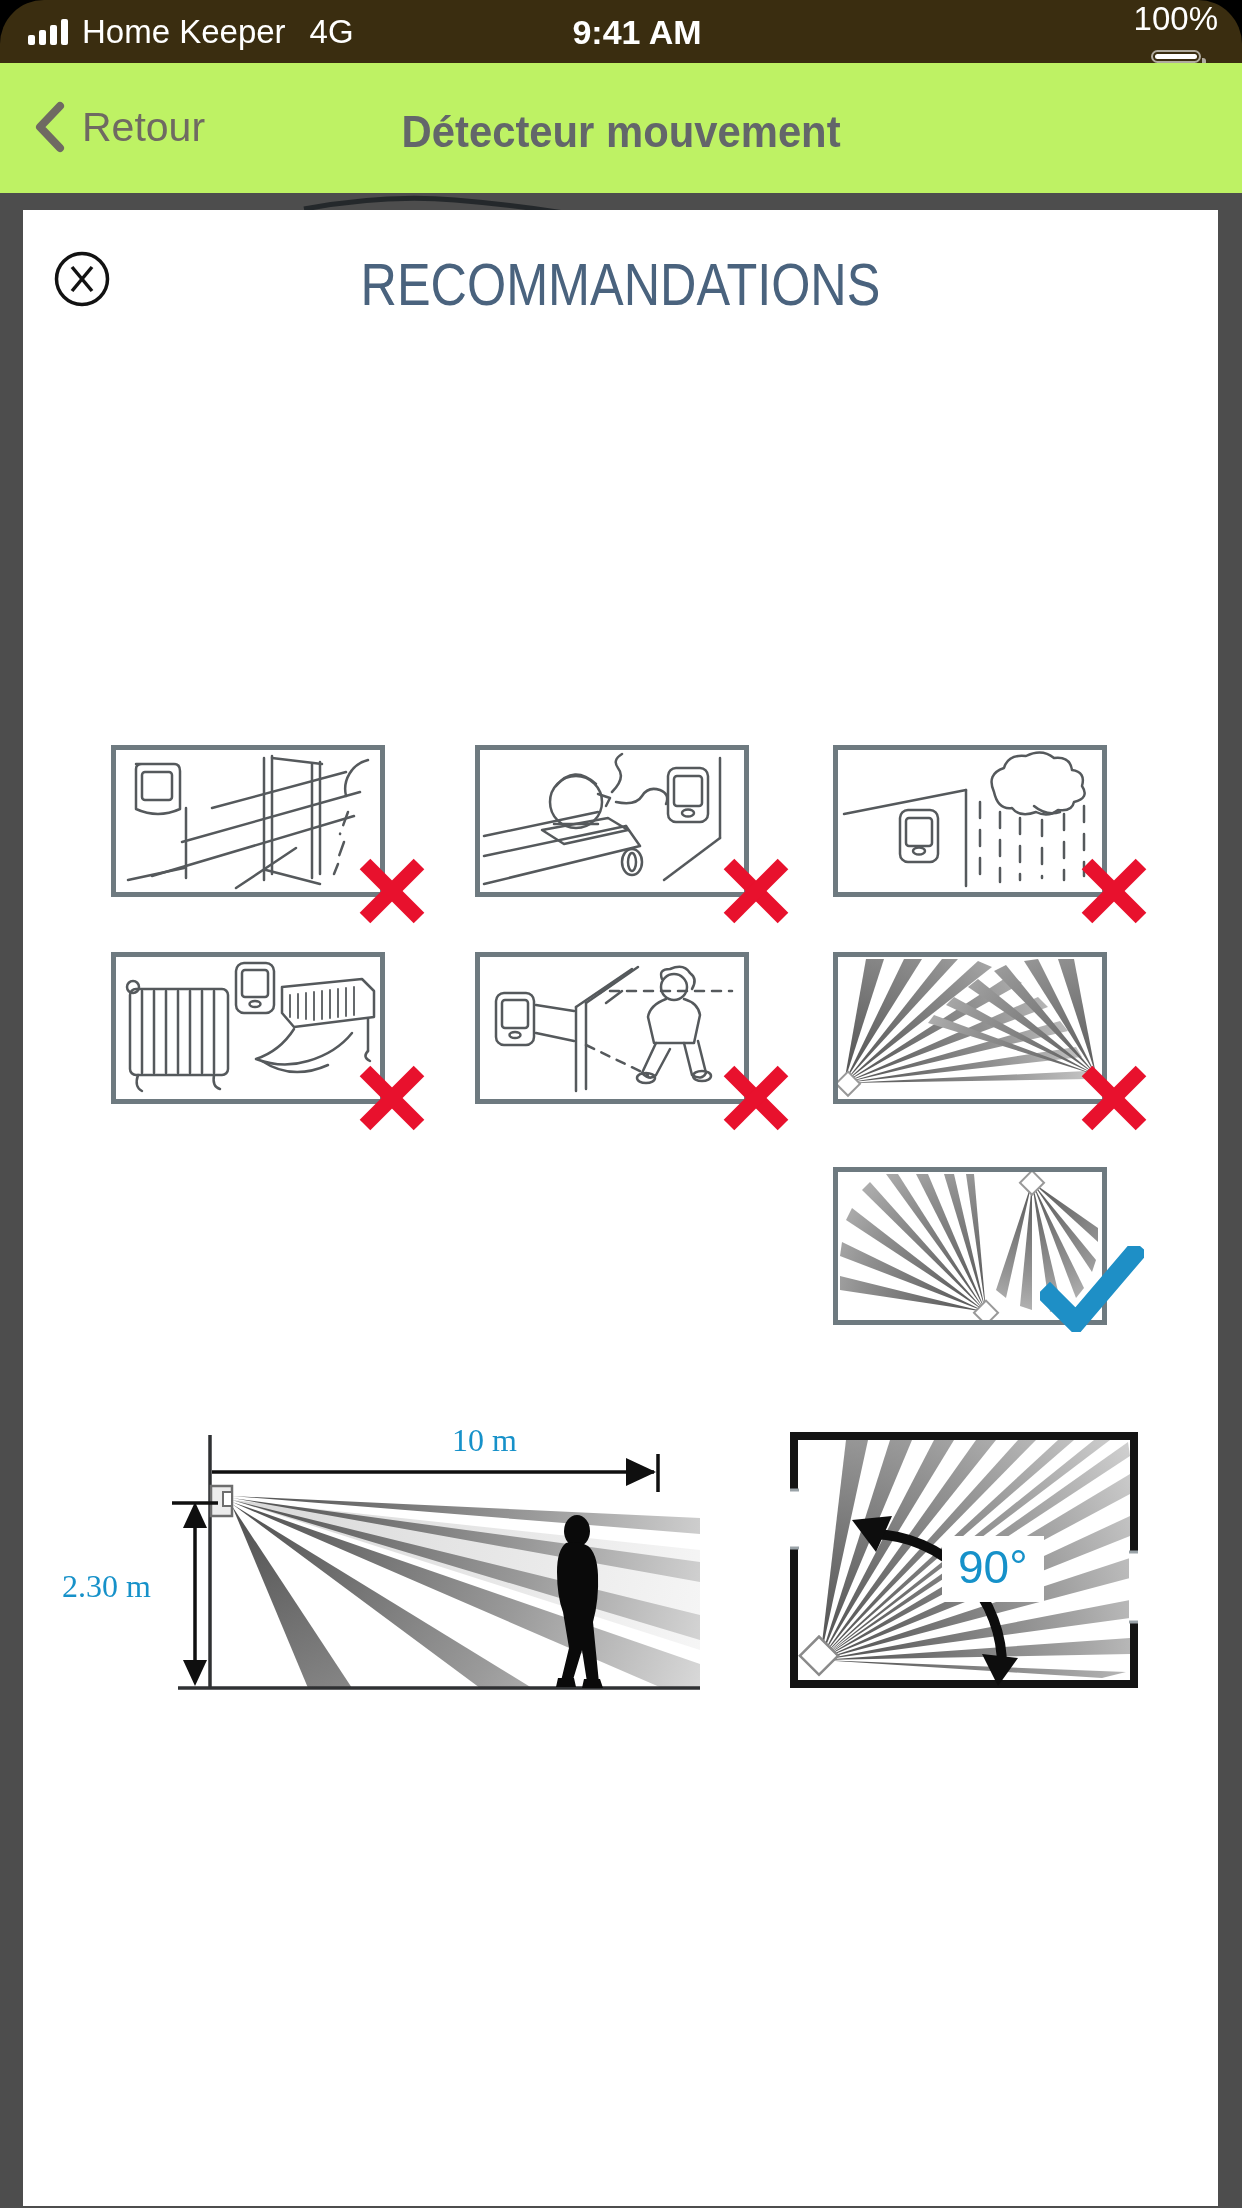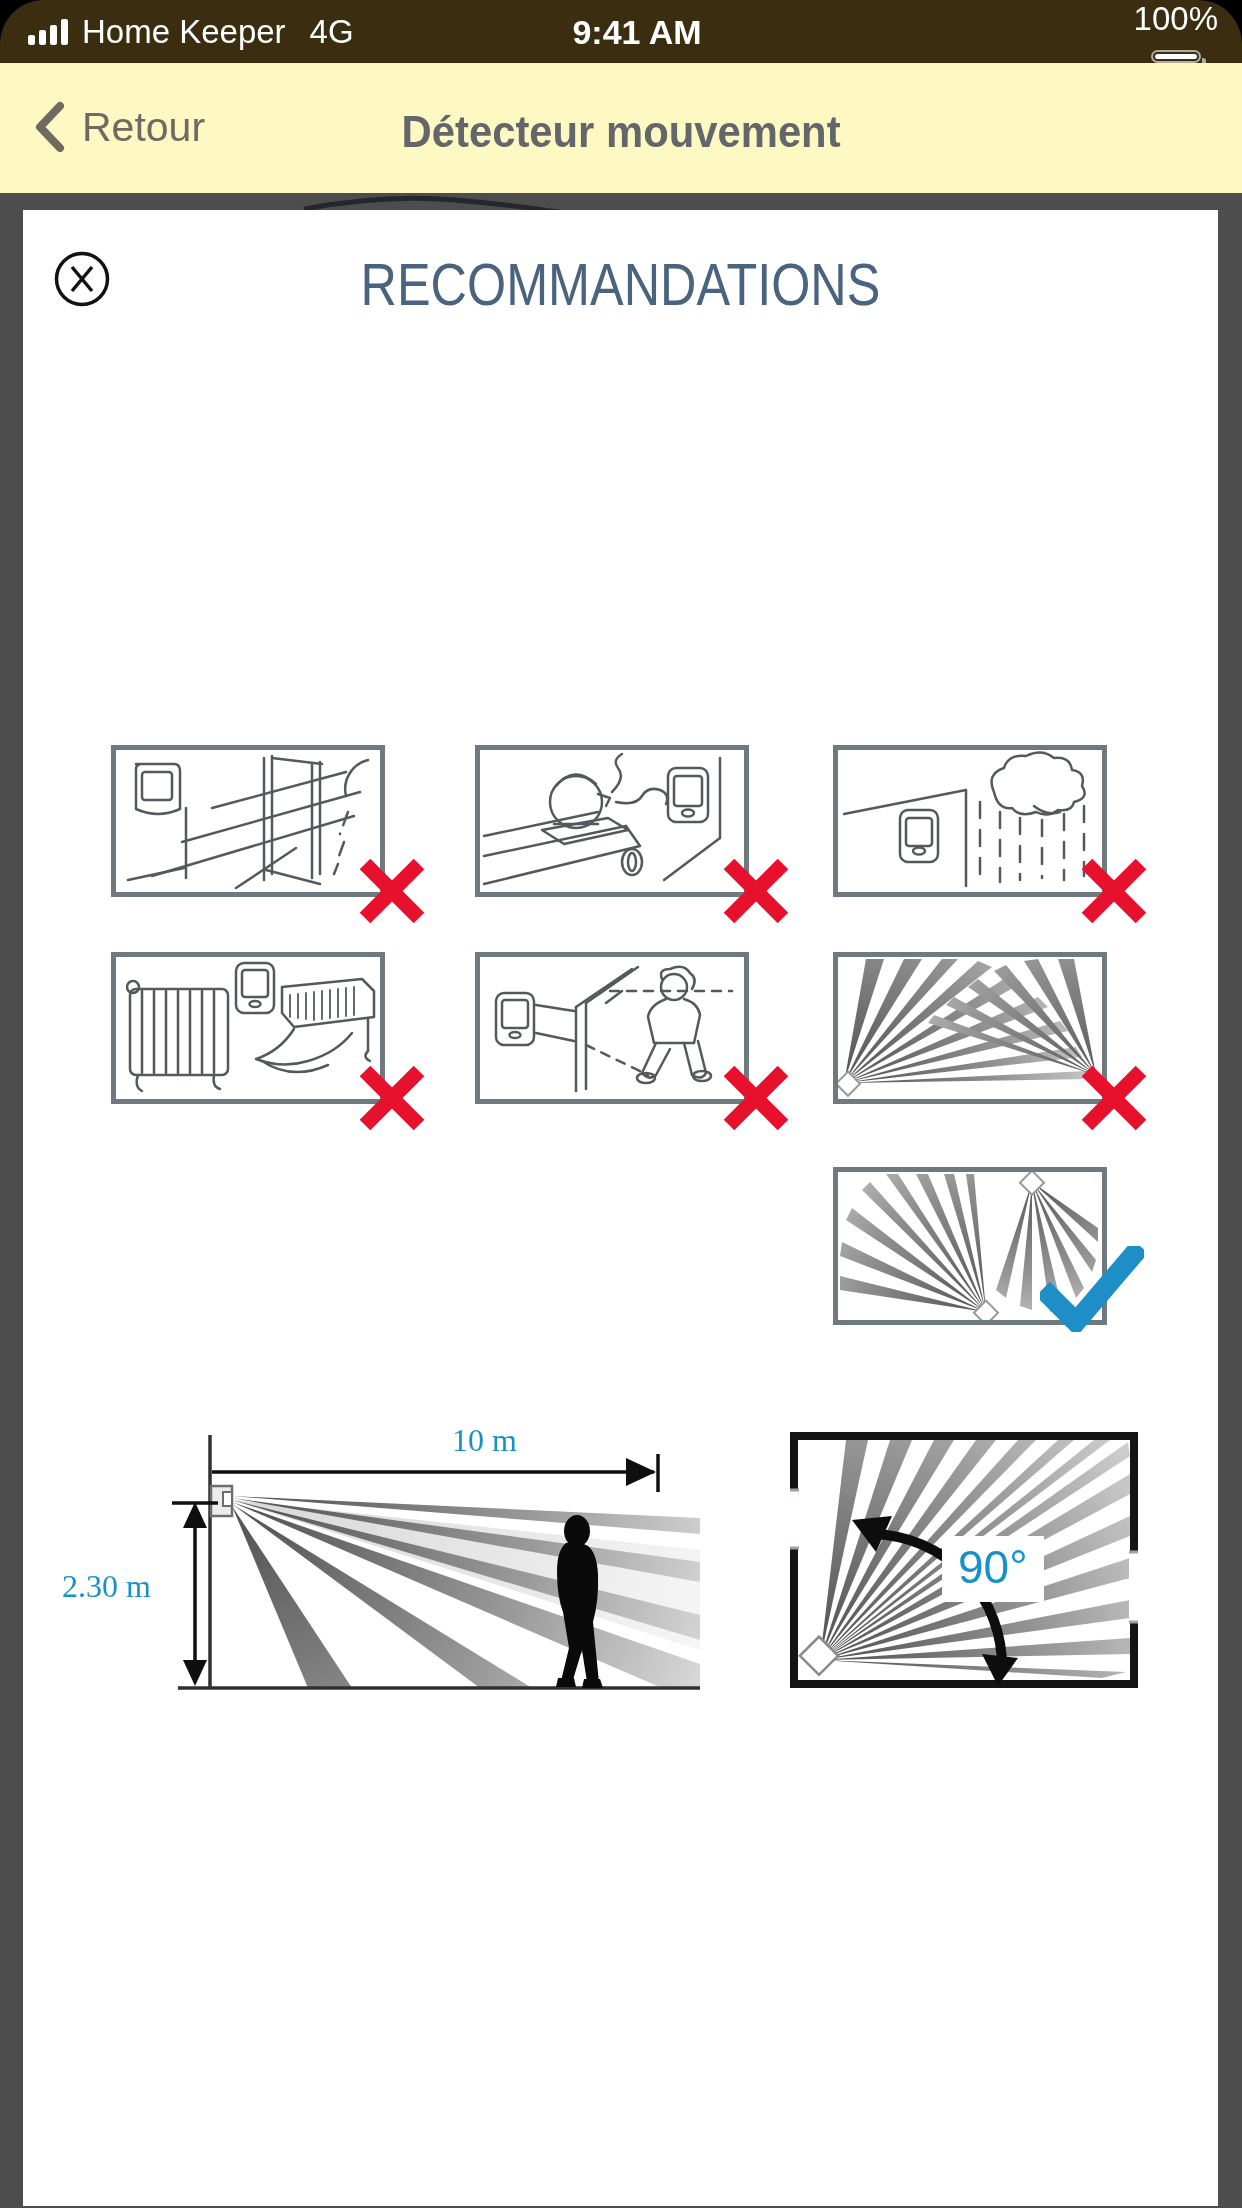--- a/index.html
+++ b/index.html
@@ -15,21 +15,21 @@
   .network{font-size:33px;margin-left:10px;}
   .sb-time{position:absolute;left:0;width:1242px;text-align:center;font-size:34px;font-weight:600;top:13px;padding-left:16px;}
   .sb-right{position:absolute;right:24px;top:0;height:63px;display:flex;align-items:center;gap:12px;flex-direction:column;}
   .batt-pct{font-size:33px;}
   .battery{position:relative;width:46px;height:23px;border:2.5px solid rgba(255,255,255,.6);
            border-radius:7px;}
   .battery .fill{position:absolute;left:2px;top:2px;bottom:2px;right:2px;background:#fff;border-radius:4px;}
   .battery .nub{position:absolute;right:-7px;top:6px;width:4px;height:9px;background:rgba(255,255,255,.6);
                 border-radius:0 3px 3px 0;}
   
-  .nav-bar{position:absolute;left:0;top:63px;width:1242px;height:162px;background:#fef9c3;}
+  .nav-bar{position:absolute;left:0;top:63px;width:1242px;height:162px;background:#bef264;}
   .back-btn{position:absolute;left:34px;top:38px;display:flex;align-items:center;gap:16px;color:#6f6a62;}
   .back-label{font-size:41px;}
   .nav-title{position:absolute;left:0;top:44px;width:1242px;text-align:center;color:#63666a;
              font-size:44px;font-weight:700;}
   .nav-title span{display:inline-block;transform:scaleX(.95);}
   
   .dim{position:absolute;left:0;top:193px;width:1242px;height:2015px;background:#4d4d4d;}
   .arc-behind{position:absolute;left:300px;top:0px;}
   .installation{position:absolute;left:0;top:1937px;width:1242px;text-align:center;color:#262e3a;
                 font-size:58px;letter-spacing:1px;}

